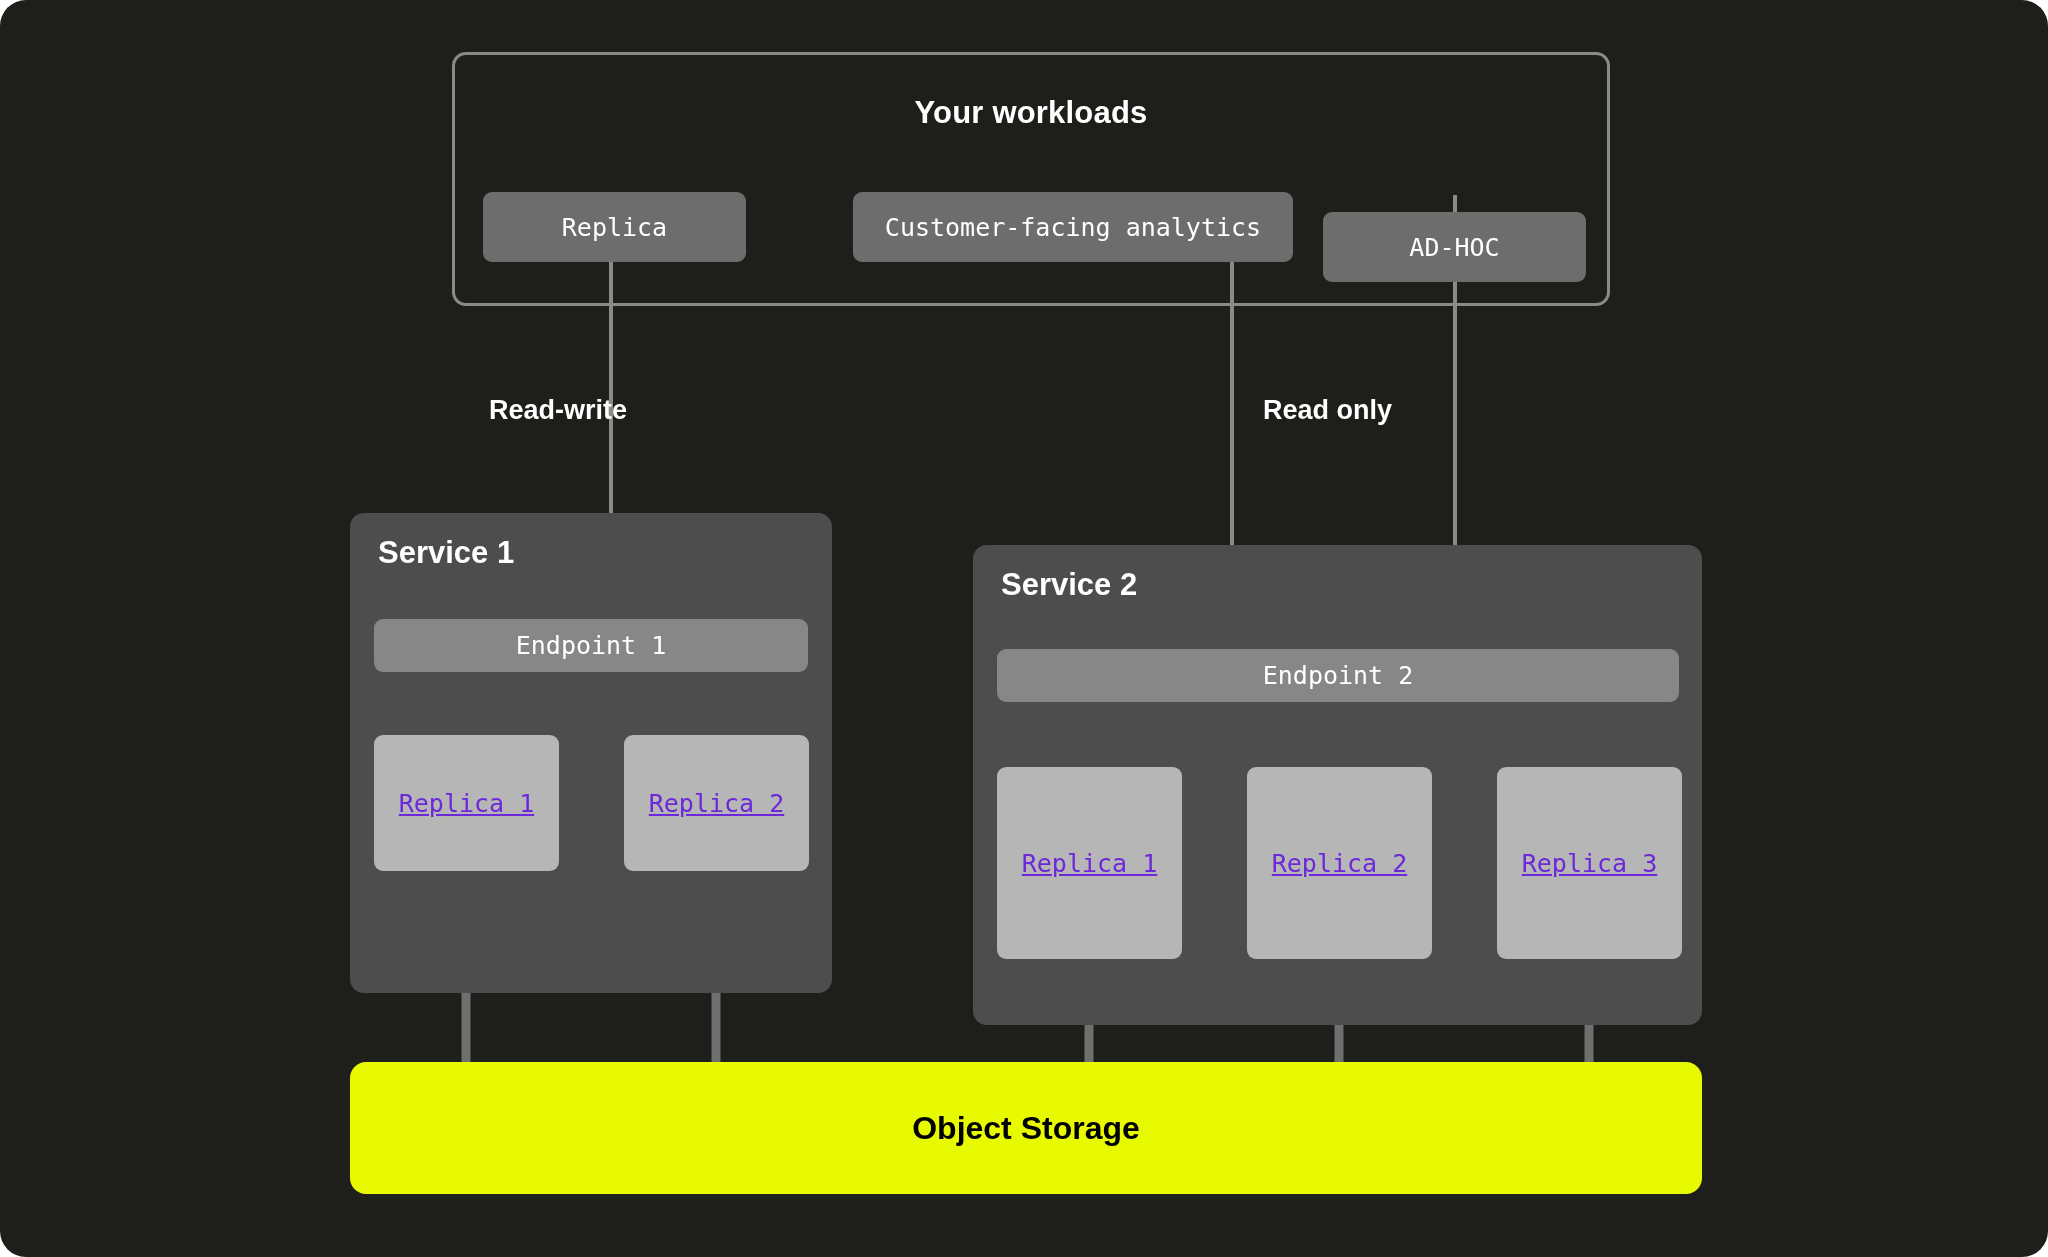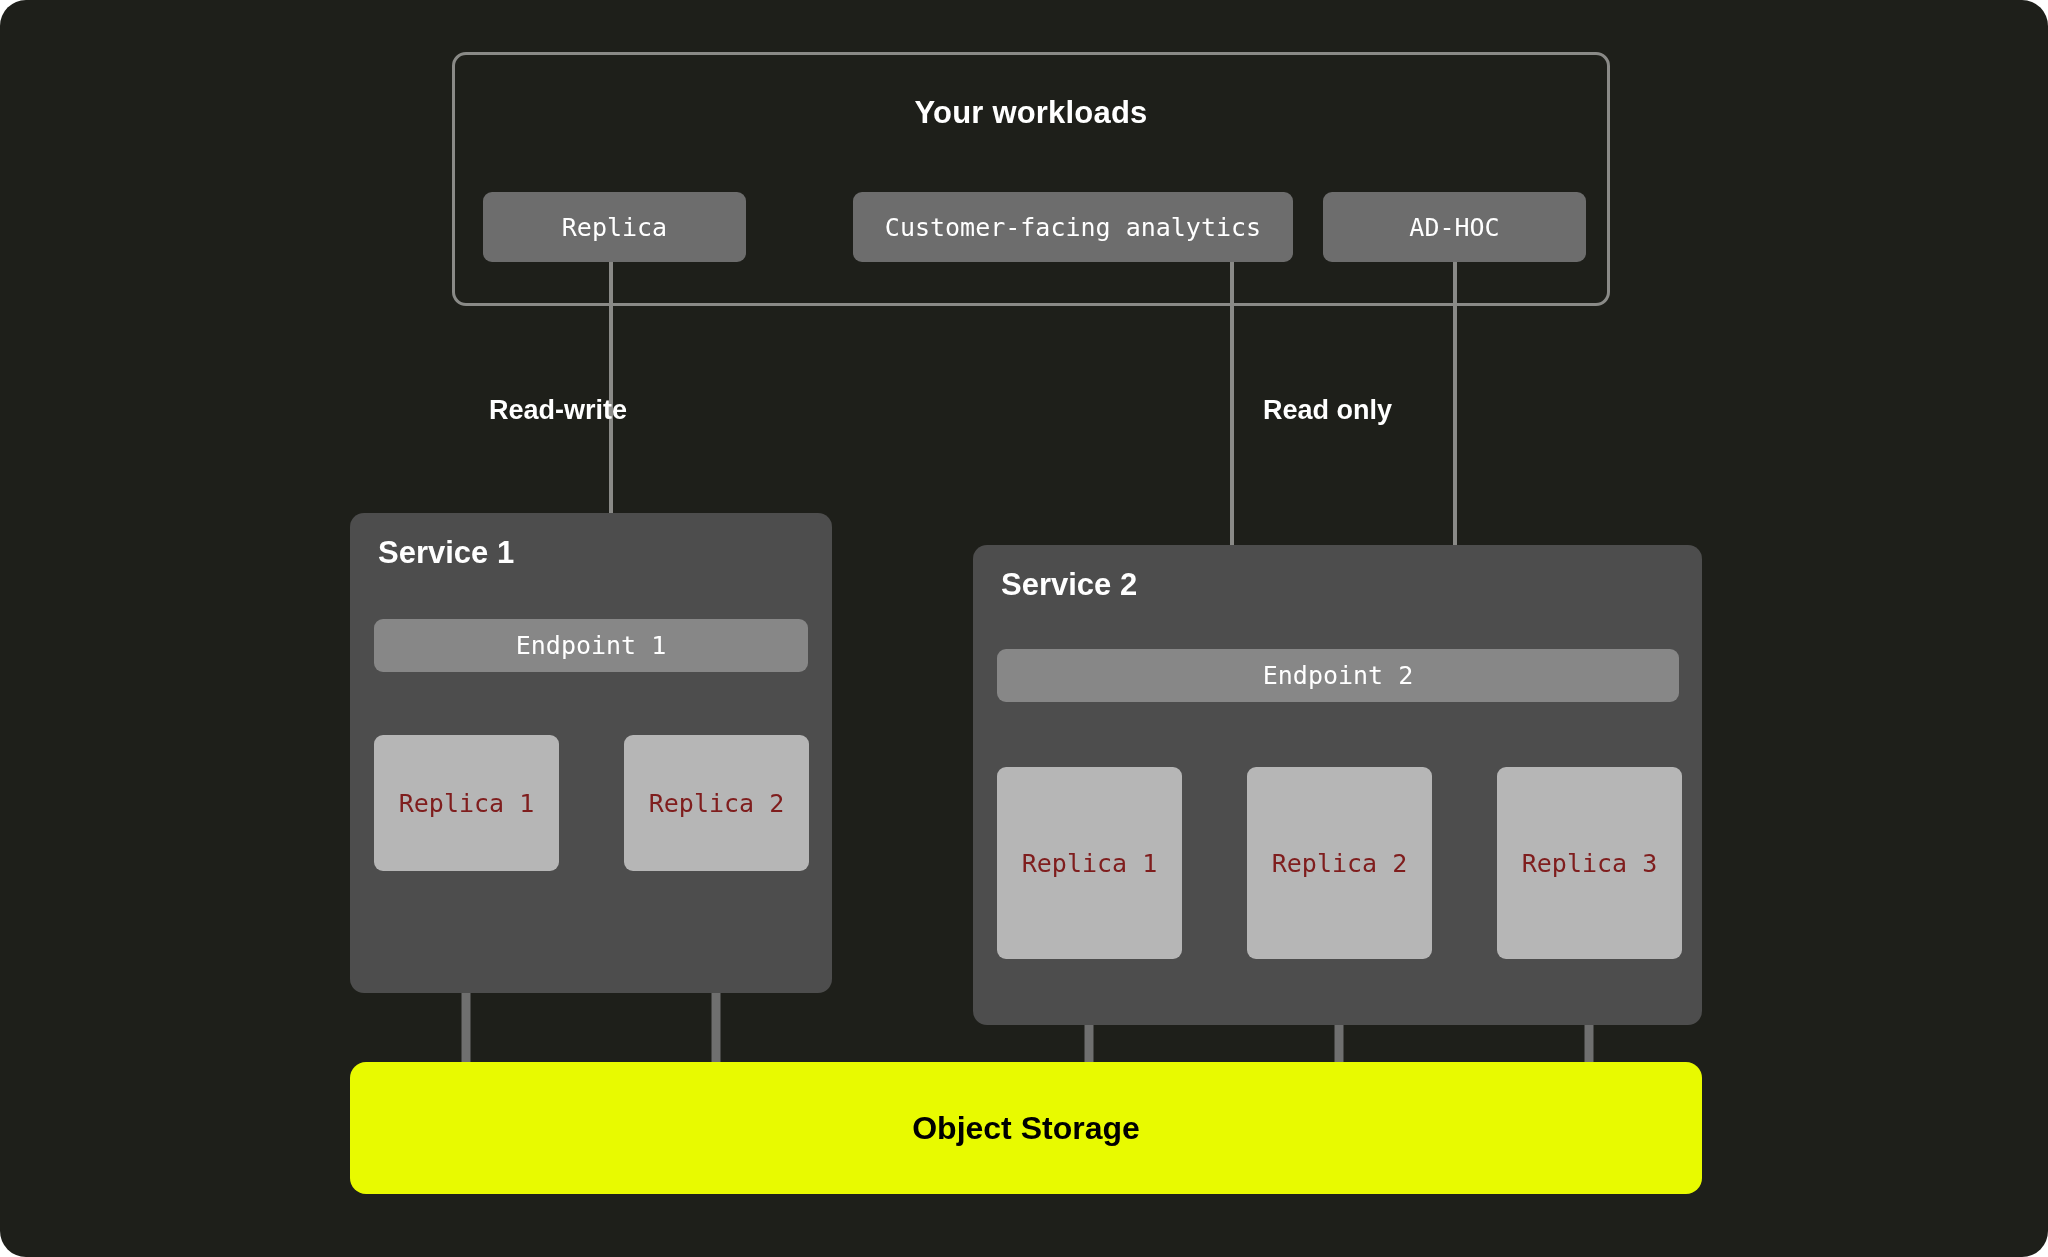--- a/index.html
+++ b/index.html
@@ -69,21 +69,21 @@
     color: #ffffff;
     font-family: "DejaVu Sans Mono", "Liberation Mono", monospace;
     font-size: 25px;
     display: flex;
     align-items: center;
     justify-content: center;
     box-sizing: border-box;
   }
   #workload-writes      { left: 28px;  width: 263px; }
   #workload-analytics   { left: 398px; width: 440px; }
-  #workload-adhoc       { left: 868px; width: 263px; }
+  #workload-adhoc       { left: 868px; width: 263px; margin-top: 20px; }
 
   
   .edge-label {
     position: absolute;
     color: #ffffff;
     font-size: 27px;
     font-weight: bold;
     white-space: nowrap;
   }
   #label-read-write { left: 489px;  top: 395px; }
@@ -121,27 +121,28 @@
     justify-content: center;
     box-sizing: border-box;
   }
   #endpoint-1 { left: 24px; top: 106px; width: 434px; }
   #endpoint-2 { left: 24px; top: 104px; width: 682px; }
 
   .replica-box {
     position: absolute;
     background: #b6b6b6;
     border-radius: 9px;
-    color: #7f1d1d;
+    color: #6d28d9;
     font-family: "DejaVu Sans Mono", "Liberation Mono", monospace;
     font-size: 25px;
     display: flex;
     align-items: center;
     justify-content: center;
     box-sizing: border-box;
+    text-decoration: underline;
   }
   
   #s1-replica-1 { left: 24px;  top: 222px; width: 185px; height: 136px; }
   #s1-replica-2 { left: 274px; top: 222px; width: 185px; height: 136px; }
   
   #s2-replica-1 { left: 24px;  top: 222px; width: 185px; height: 192px; }
   #s2-replica-2 { left: 274px; top: 222px; width: 185px; height: 192px; }
   #s2-replica-3 { left: 524px; top: 222px; width: 185px; height: 192px; }
 
   

